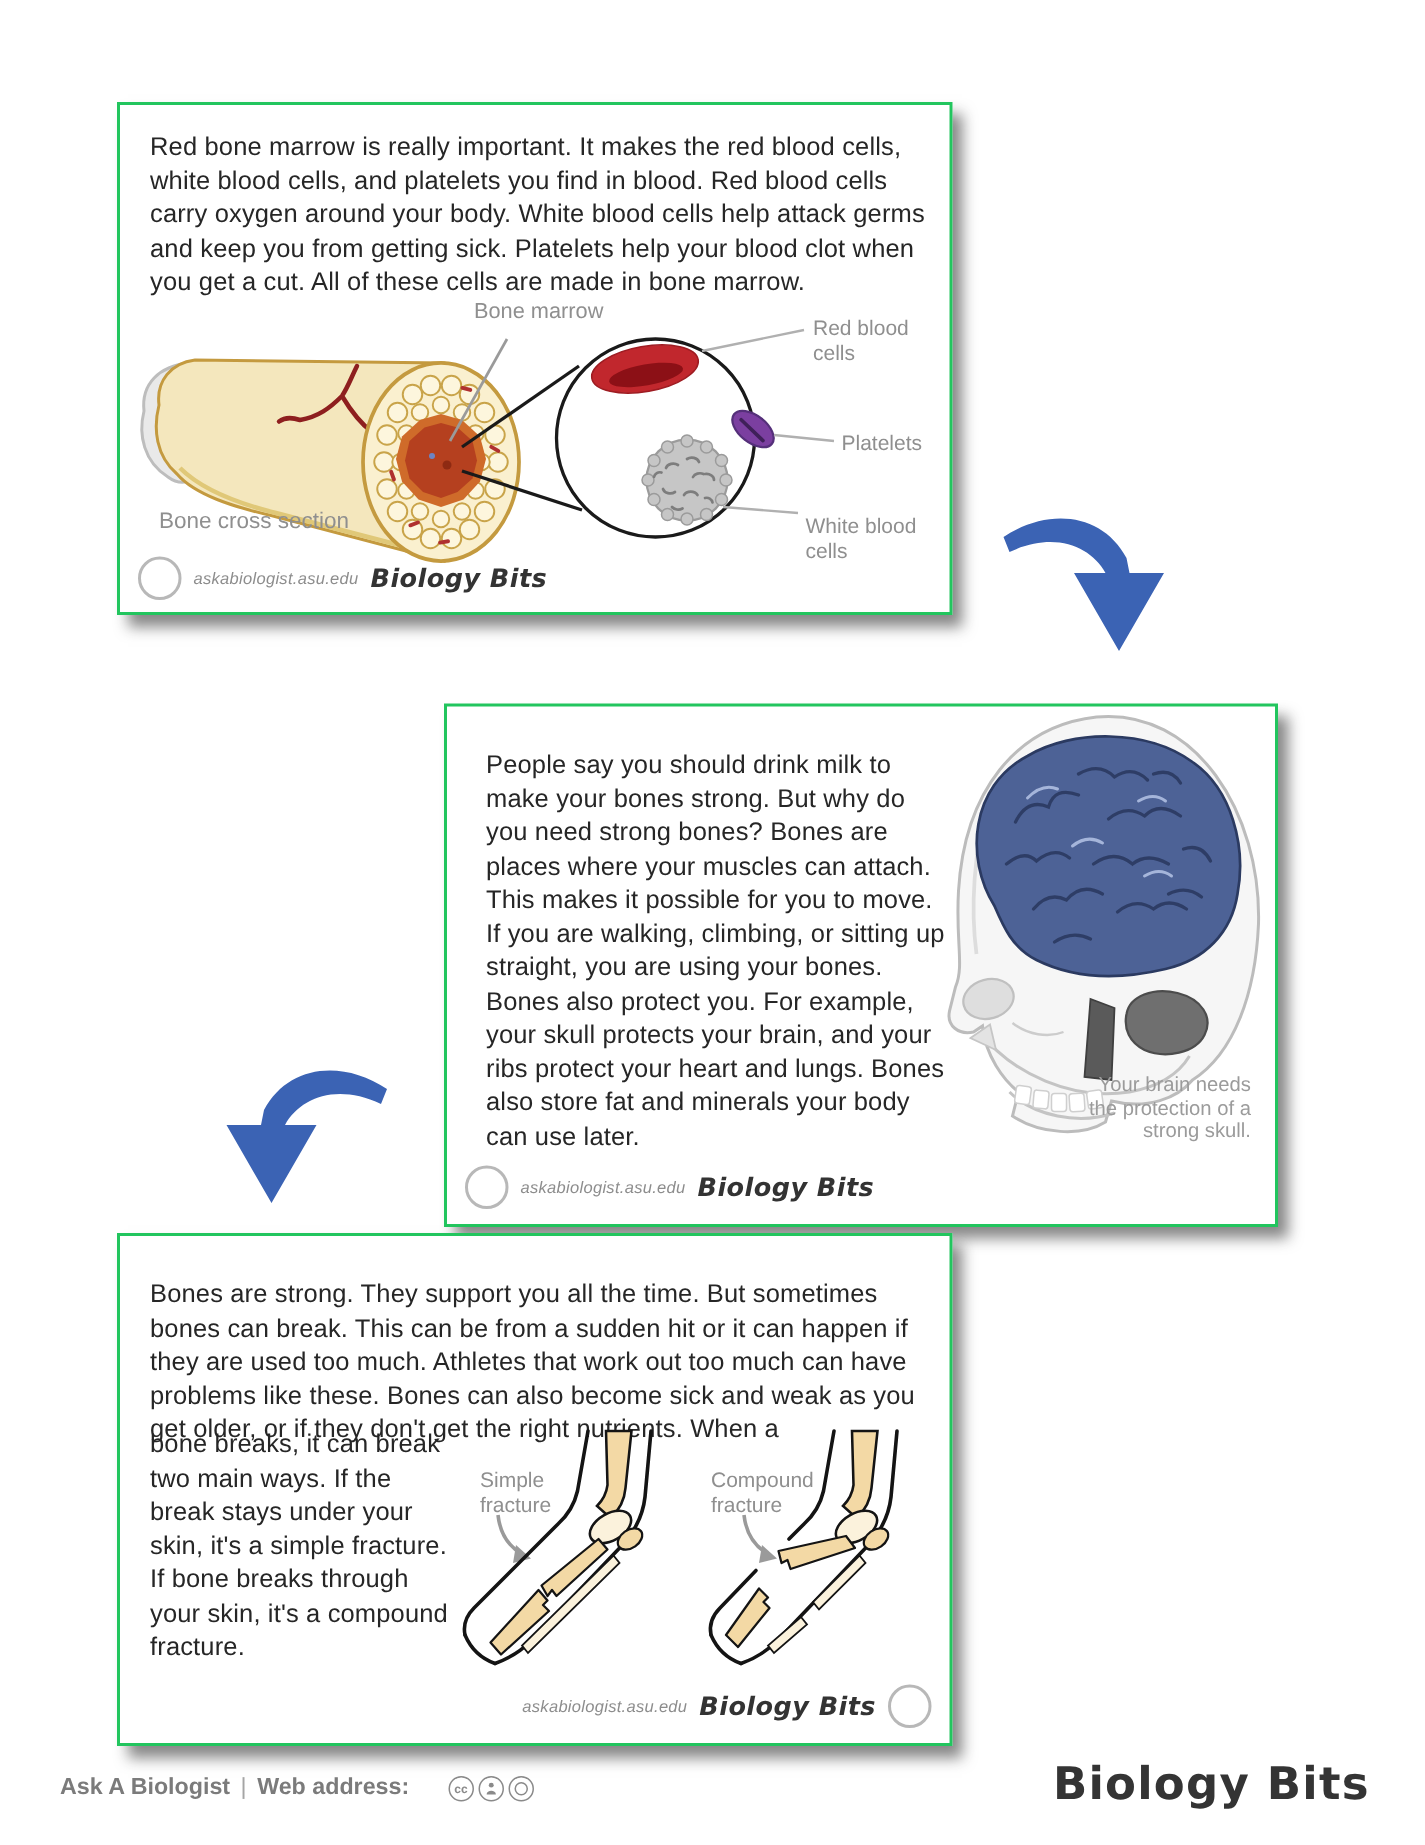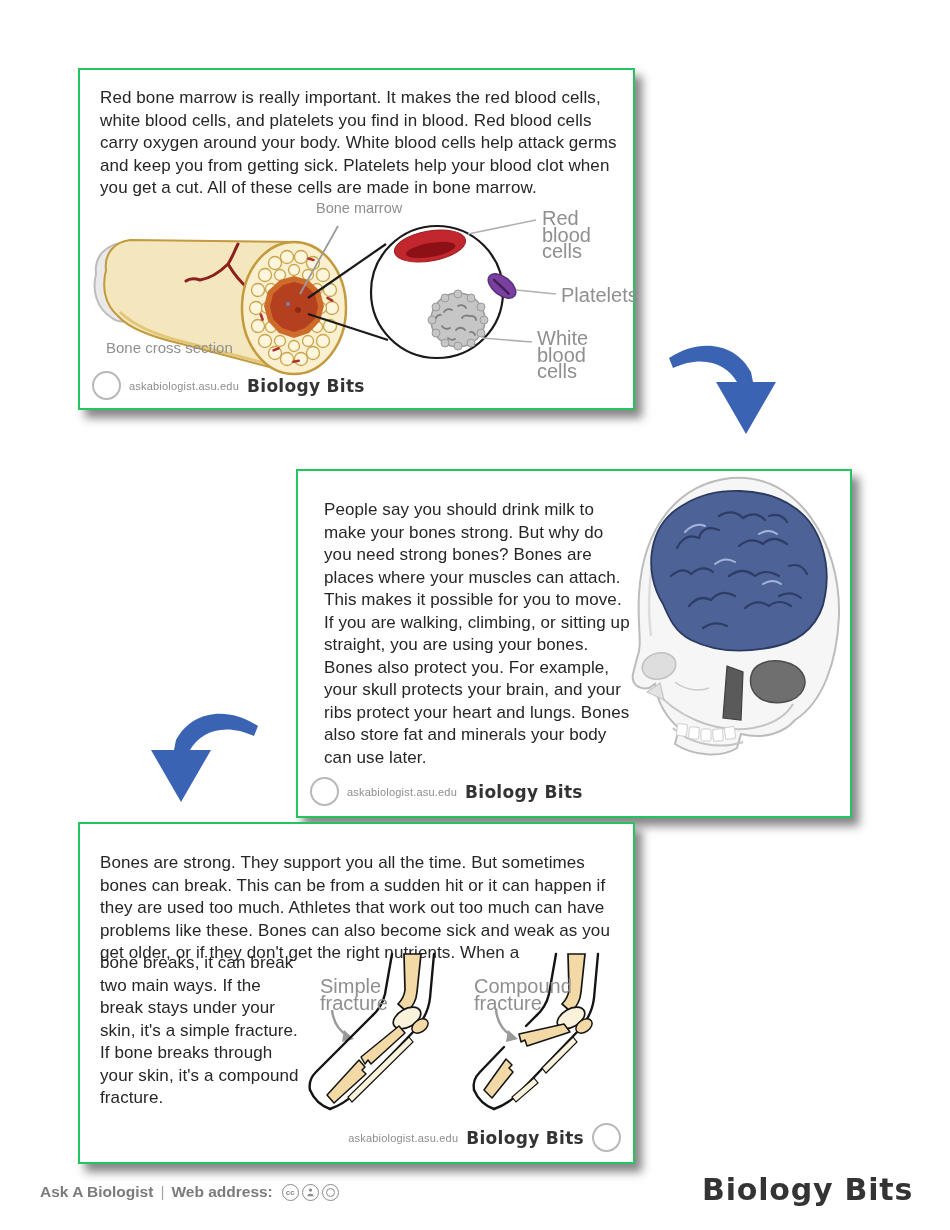--- a/index.html
+++ b/index.html
@@ -12,24 +12,24 @@
     position:absolute;background:#ffffff;border:2px solid #22c55e;
     box-shadow:7px 8px 9px rgba(35,35,35,0.55);
   }
   .card-text{
     position:absolute;font-size:17px;line-height:22.5px;color:#262626;
     letter-spacing:0.1px;
   }
   .illo{position:absolute;}
   .illo svg{display:block;}
   .gray-label{
-    position:absolute;color:#8f8f8f;font-size:20px;line-height:16.5px;
+    position:absolute;color:#8f8f8f;font-size:14px;line-height:16.5px;
   }
   .card-footer{
-    position:absolute;display:flex;align-items:center;gap:8px;
+    position:absolute;display:flex;align-items:center;gap:8px;font-style:italic;
   }
   .cf-circle{
     width:25px;height:25px;border:2px solid #b8b8b8;border-radius:50%;
     flex:0 0 auto;background:#fff;
   }
   .cf-url{font-size:11px;color:#8d8d8d;letter-spacing:0.2px;}
   .cf-logo{
     font-size:17px;font-weight:800;color:#333333;letter-spacing:0.3px;
     font-family:"DejaVu Sans","Liberation Sans",sans-serif;
   }
@@ -37,21 +37,21 @@
     position:absolute;color:#9b9b9b;font-size:13.5px;line-height:15.5px;
     text-align:right;
   }
   .arrow{position:absolute;}
   .page-footer{
     position:absolute;left:40px;top:1183px;display:flex;align-items:center;
     font-size:15.5px;color:#8f8f8f;gap:5px;white-space:nowrap;
   }
   .pf-bold{font-weight:700;color:#7b7b7b;}
   .pf-divider{color:#a5a5a5;padding:0 2px;}
-  .cc-row{display:inline-flex;gap:3px;margin-left:4px;align-items:center;text-align:center;}
+  .cc-row{display:inline-flex;gap:3px;margin-left:21px;align-items:center;text-align:center;}
   .cc-badge{
     width:17px;height:17px;border:1.6px solid #8a8a8a;border-radius:50%;
     display:inline-flex;align-items:center;justify-content:center;
     font-size:8px;font-weight:700;color:#8a8a8a;box-sizing:border-box;
   }
   .cc-ring{
     width:7px;height:7px;border:1.6px solid #8a8a8a;border-radius:50%;
   }
   .page-logo{
     position:absolute;left:702px;top:1172px;font-size:30px;font-weight:800;
@@ -170,21 +170,21 @@
 
       <g stroke="#b0b0b0" stroke-width="1.6">
         <line x1="382" y1="44" x2="450" y2="30"></line>
         <line x1="430" y1="100" x2="470" y2="104"></line>
         <line x1="396" y1="148" x2="446" y2="152"></line>
       </g>
     </svg>
     <div class="gray-label" style="left:230px;top:10px;font-size:14.5px;">Bone marrow</div>
     <div class="gray-label" style="left:456px;top:20px;width:64px;">Red blood cells</div>
     <div class="gray-label" style="left:475px;top:97px;">Platelets</div>
-    <div class="gray-label" style="left:451px;top:140px;width:78px;">White blood cells</div>
+    <div class="gray-label" style="left:451px;top:152px;width:78px;">White blood cells</div>
     <div class="gray-label" style="left:20px;top:150px;font-size:15px;">Bone cross section</div>
   </div>
 
   <div class="card-footer" style="left:12px;bottom:8px;">
     <div class="cf-circle"></div>
     <span class="cf-url">askabiologist.asu.edu</span>
     <span class="cf-logo">Biology Bits</span>
   </div>
 </div>
 
@@ -234,20 +234,21 @@
       </g>
       <g fill="none" stroke="#a5b5da" stroke-width="2" stroke-linecap="round">
         <path d="M66,56 q10,-10 20,-6"></path>
         <path d="M96,88 q10,-8 20,-2"></path>
         <path d="M140,58 q10,-6 18,0"></path>
         <path d="M144,108 q10,-6 18,0"></path>
       </g>
     </svg>
   </div>
 
+  <div class="caption" style="right:16px;top:244px;width:118px;">Your brain needs the protection of a strong skull.</div>
 
   <div class="card-footer" style="left:12px;bottom:10px;">
     <div class="cf-circle"></div>
     <span class="cf-url">askabiologist.asu.edu</span>
     <span class="cf-logo">Biology Bits</span>
   </div>
 </div>
 
 <div class="arrow" style="left:146px;top:704px;width:118px;height:102px;">
   <svg width="118" height="102" viewBox="0 0 118 102">

